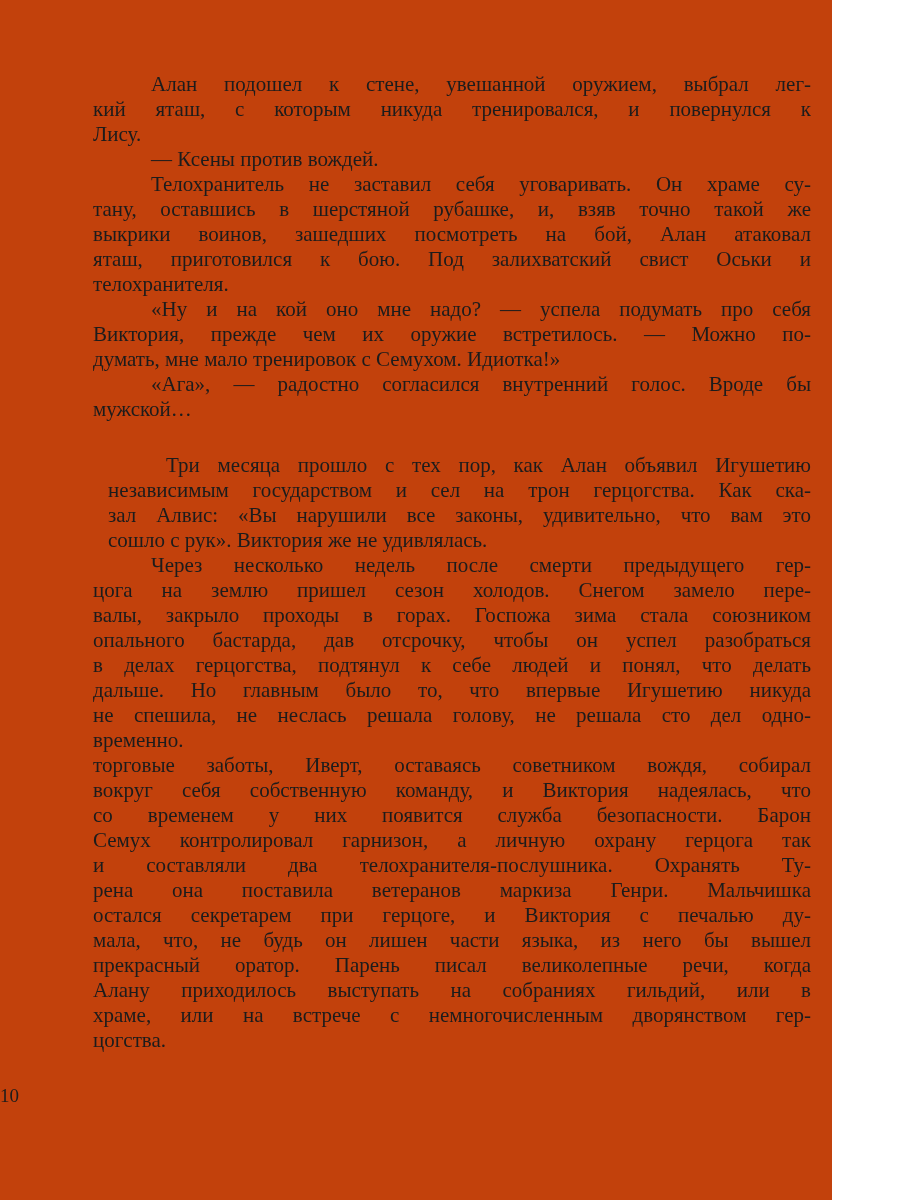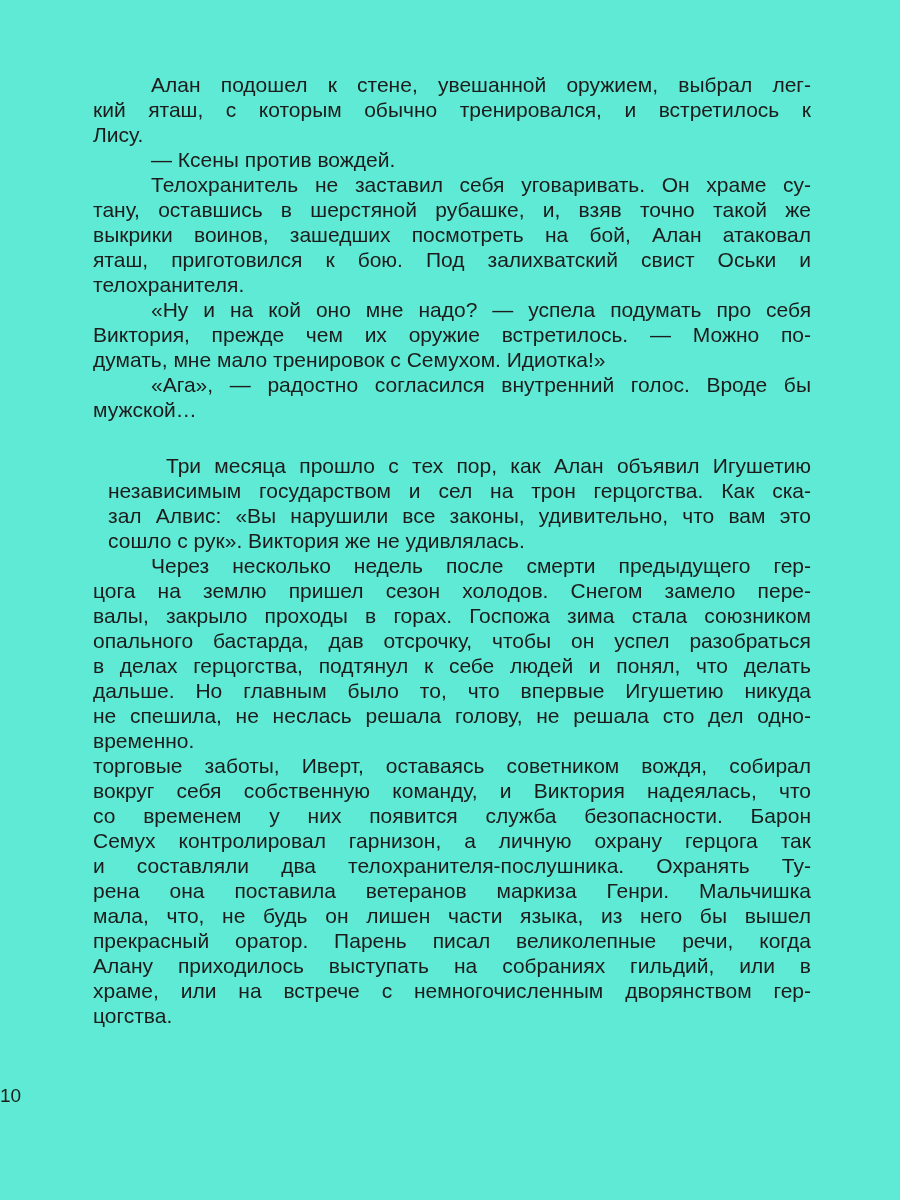--- a/index.html
+++ b/index.html
@@ -2,24 +2,24 @@
 <html><head>
 <meta charset="utf-8">
 <style>
   html, body {
     margin: 0;
     padding: 0;
     background: #ffffff;
   }
   .page {
     position: relative;
-    width: 900px;
+    width: 832px;
     height: 1200px;
-    background: #5eead4;
-    font-family: Liberation Sans, sans-serif;
+    background: #c2410c;
+    font-family: Liberation Serif, serif;
     color: #1c1c1c;
     overflow: hidden;
   }
   .text-block {
     position: absolute;
     left: 93px;
     top: 72px;
     width: 718px;
     font-size: 21px;
     line-height: 25px;
@@ -46,21 +46,21 @@
     color: #1c1c1c;
   }
 </style>
 </head>
 <body>
 
 <div class="page">
   <div class="text-block" id="text-block">
       <div class="paragraph">
         <div class="line indent just">Алан подошел к стене, увешанной оружием, выбрал лег-</div>
-        <div class="line just">кий яташ, с которым обычно тренировался, и встретилось к</div>
+        <div class="line just">кий яташ, с которым никуда тренировался, и повернулся к</div>
         <div class="line">Лису.</div>
       </div>
       <div class="paragraph">
         <div class="line indent">— Ксены против вождей.</div>
       </div>
       <div class="paragraph">
         <div class="line indent just">Телохранитель не заставил себя уговаривать. Он храме су-</div>
         <div class="line just">тану, оставшись в шерстяной рубашке, и, взяв точно такой же</div>
         <div class="line just">выкрики воинов, зашедших посмотреть на бой, Алан атаковал</div>
         <div class="line just">яташ, приготовился к бою. Под залихватский свист Оськи и</div>
@@ -91,20 +91,21 @@
         <div class="line just">не спешила, не неслась решала голову, не решала сто дел одно-</div>
         <div class="line">временно.</div>
       </div>
       <div class="paragraph">
         <div class="line just">торговые заботы, Иверт, оставаясь советником вождя, собирал</div>
         <div class="line just">вокруг себя собственную команду, и Виктория надеялась, что</div>
         <div class="line just">со временем у них появится служба безопасности. Барон</div>
         <div class="line just">Семух контролировал гарнизон, а личную охрану герцога так</div>
         <div class="line just">и составляли два телохранителя-послушника. Охранять Ту-</div>
         <div class="line just">рена она поставила ветеранов маркиза Генри. Мальчишка</div>
+        <div class="line just">остался секретарем при герцоге, и Виктория с печалью ду-</div>
         <div class="line just">мала, что, не будь он лишен части языка, из него бы вышел</div>
         <div class="line just">прекрасный оратор. Парень писал великолепные речи, когда</div>
         <div class="line just">Алану приходилось выступать на собраниях гильдий, или в</div>
         <div class="line just">храме, или на встрече с немногочисленным дворянством гер-</div>
         <div class="line">цогства.</div>
       </div>
     </div>
   <div class="page-number">10</div>
 </div>
 

